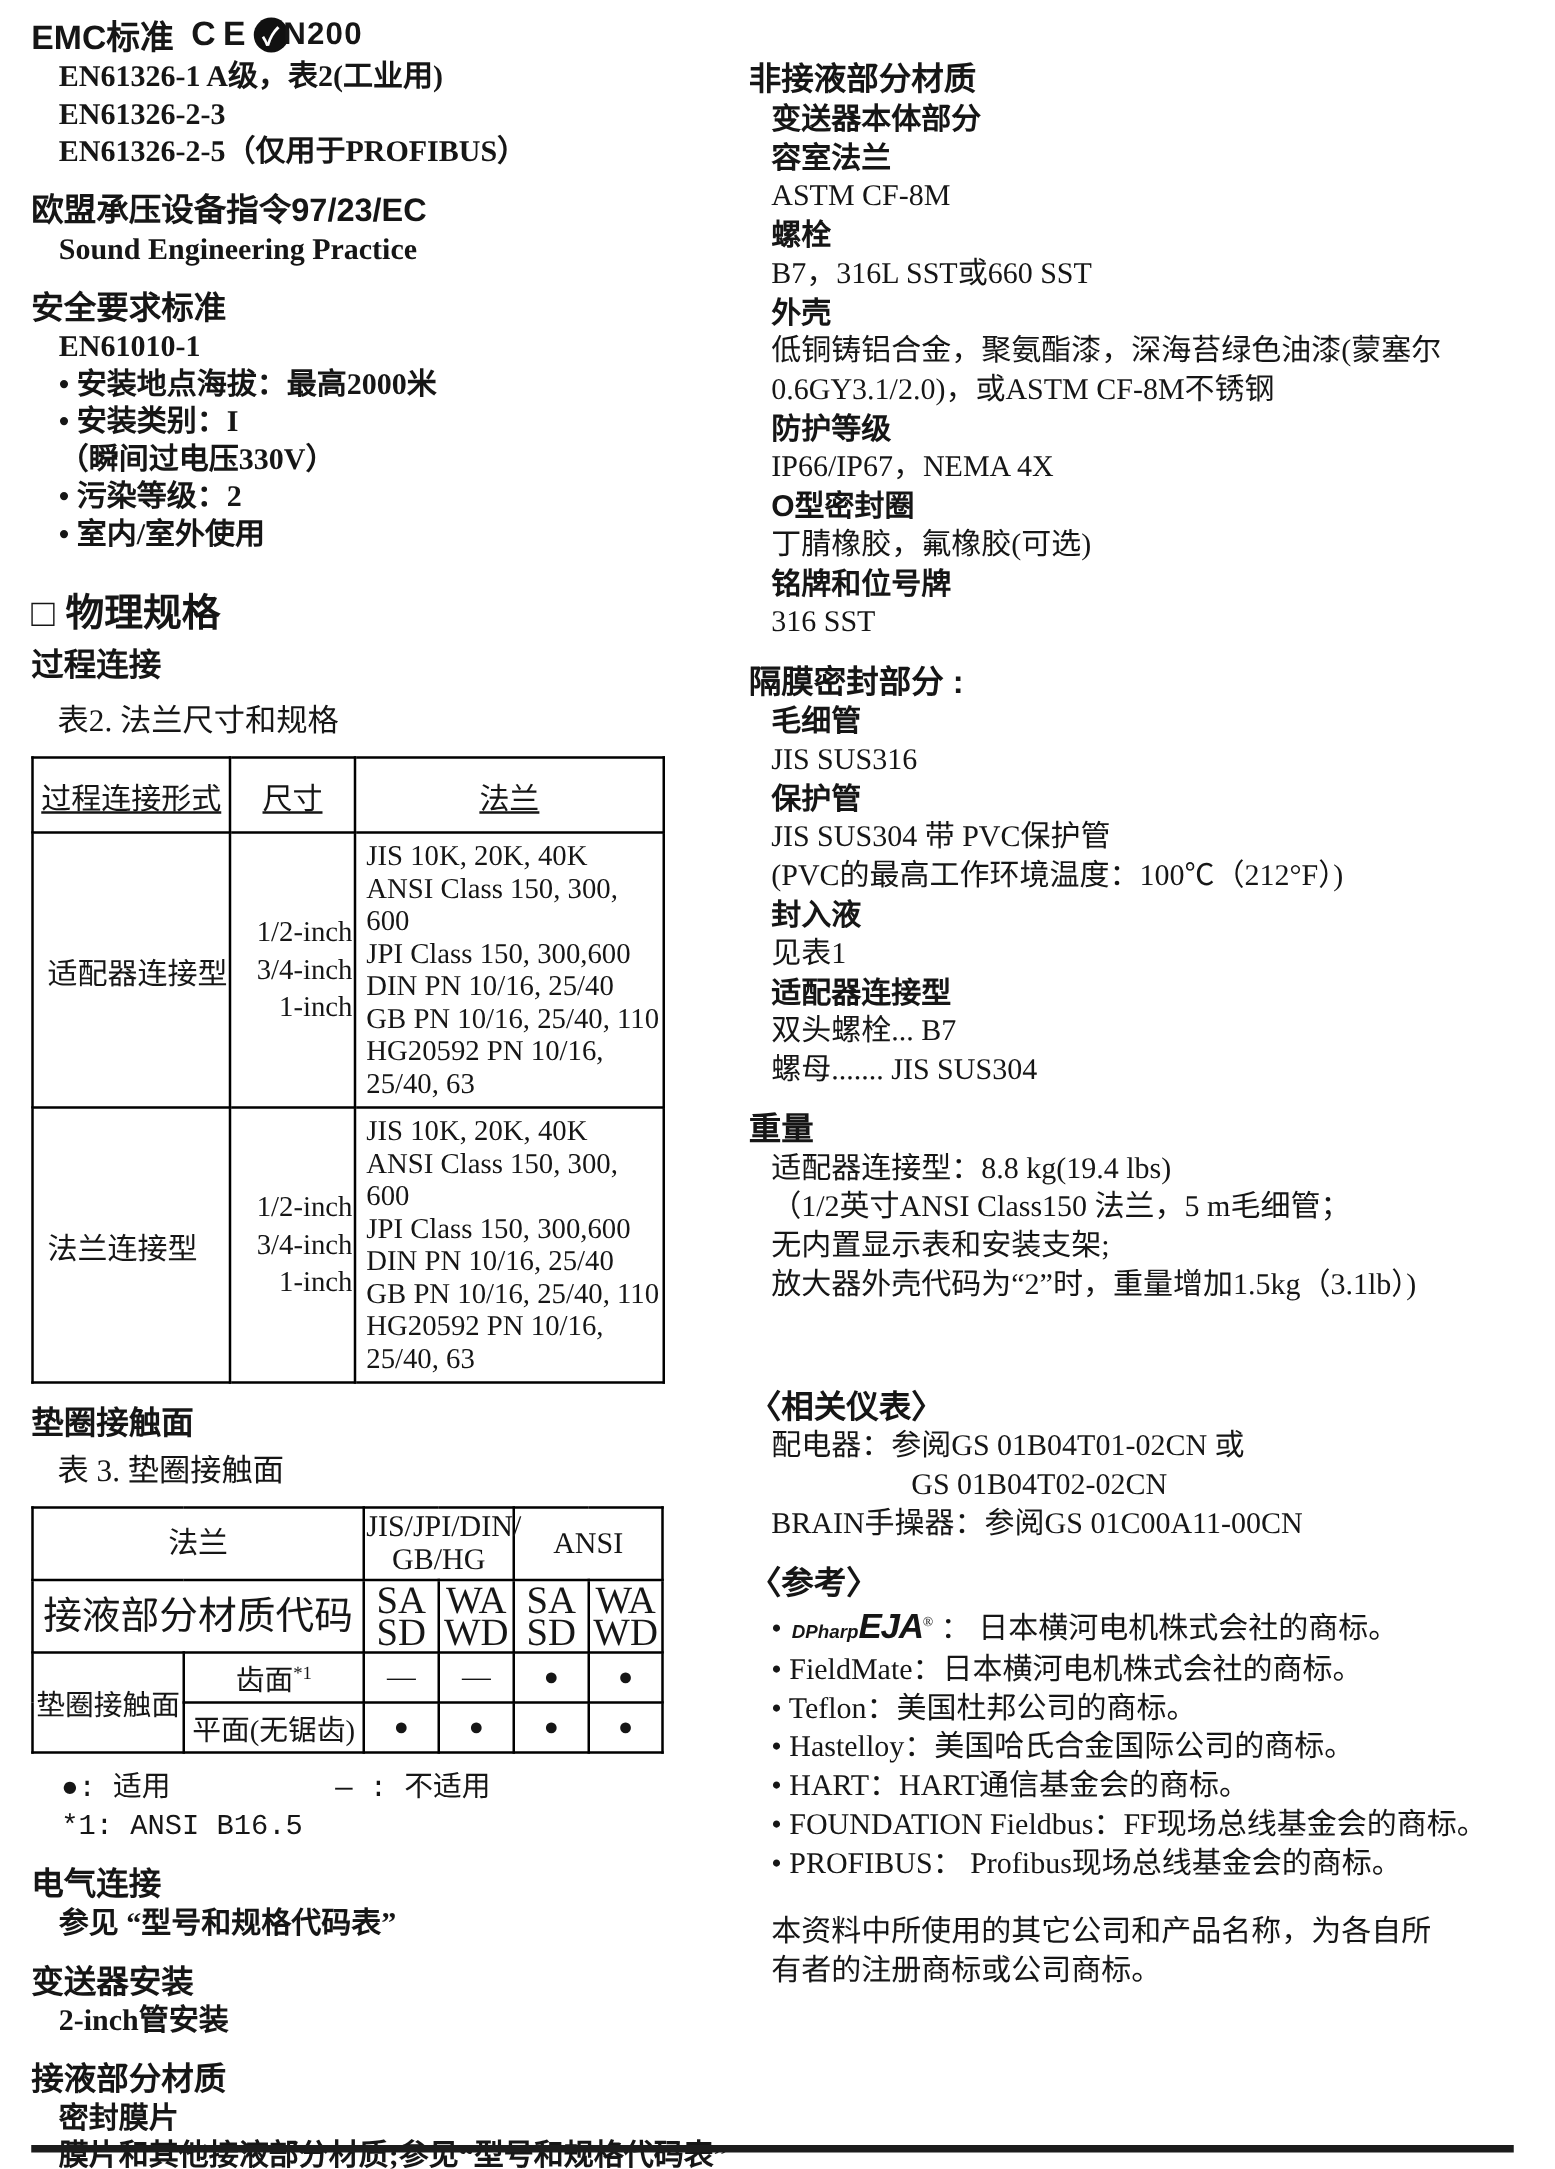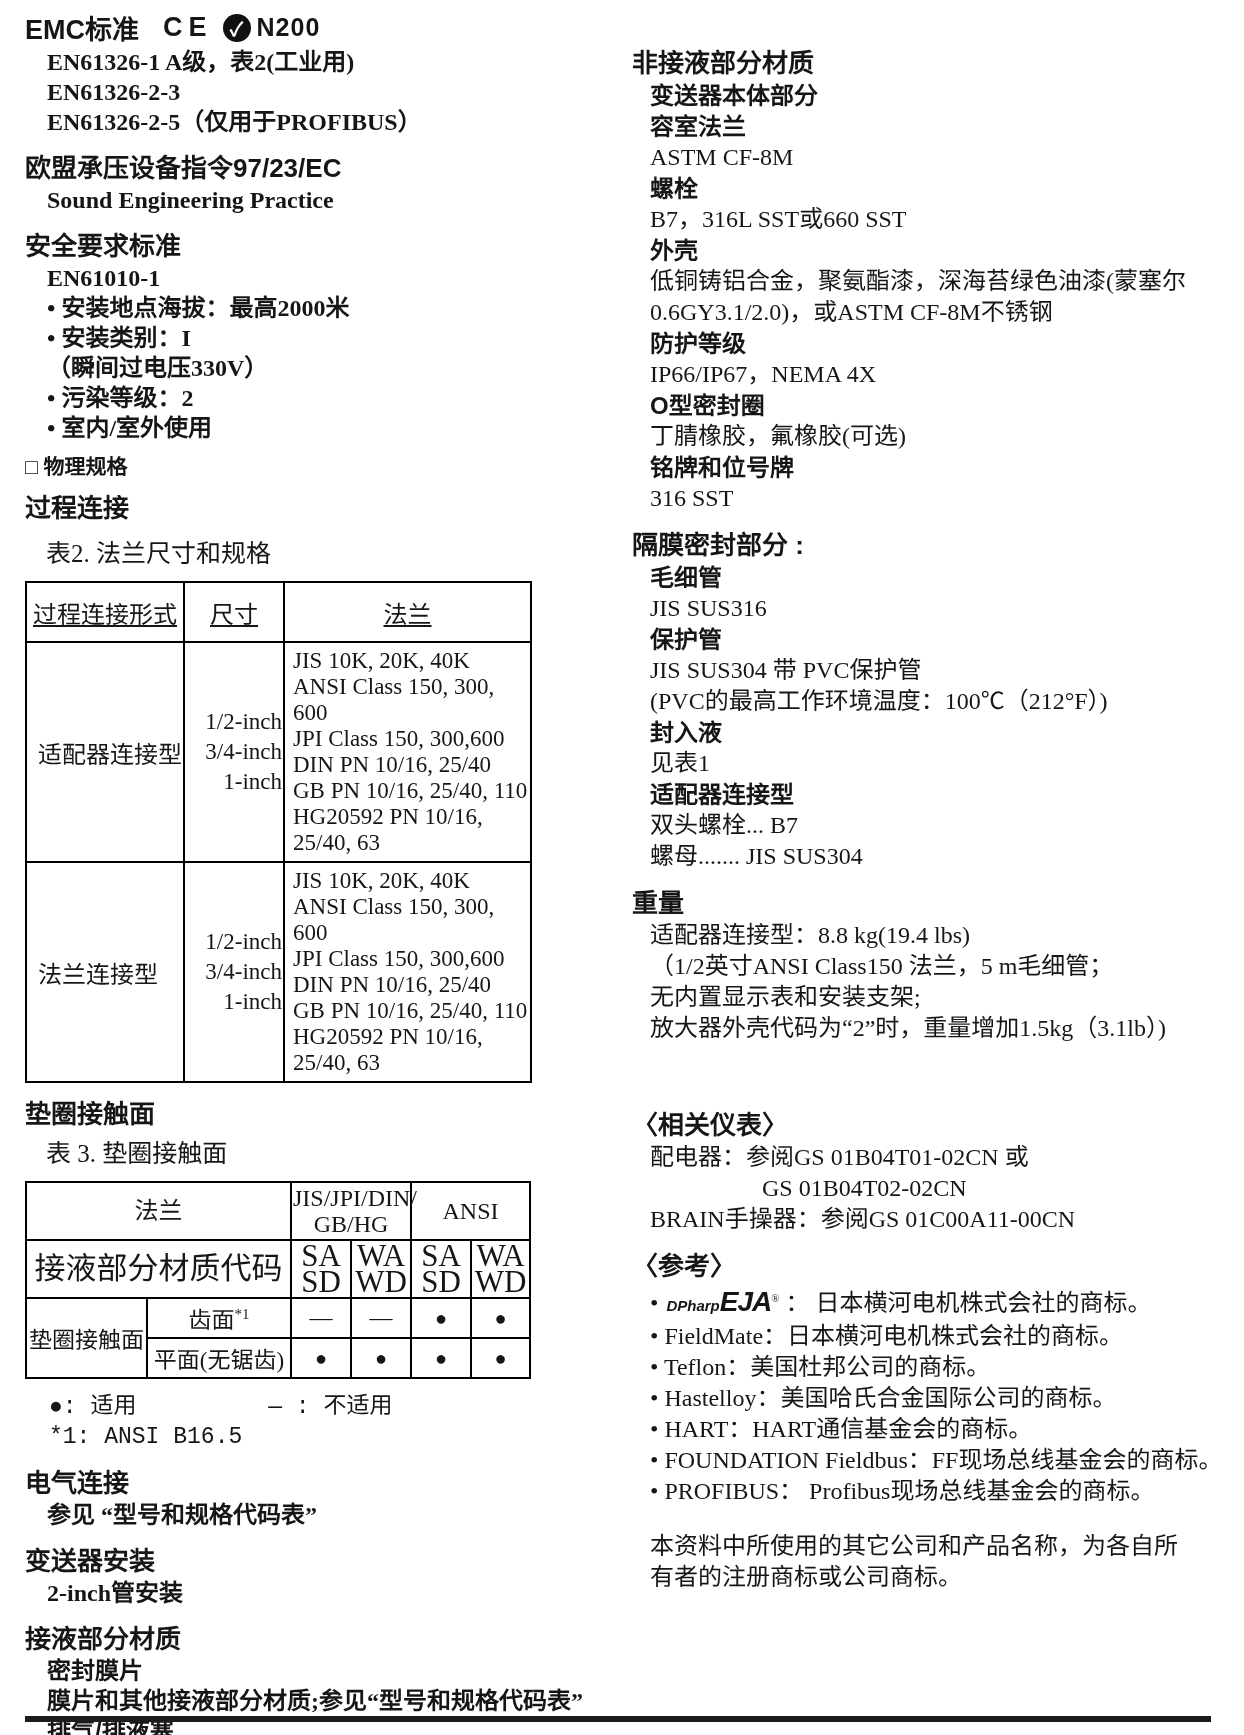--- a/index.html
+++ b/index.html
@@ -1,35 +1,35 @@
 <!DOCTYPE html>
 <html lang="zh-CN"><head>
 <meta charset="utf-8">
 <style>
   html,body{margin:0;padding:0;background:#ffffff;}
   .page{position:relative;width:1244px;height:1735px;background:#ffffff;color:#161616;
         font-family:"Liberation Serif",serif;overflow:hidden;}
   .col{position:absolute;}
   .col-left{left:25px;top:8px;width:530px;}
-  .col-right{left:632px;top:46px;width:610px;}
+  .col-right{left:599px;top:46px;width:610px;}
 
   
   .head{font-family:"Liberation Sans",sans-serif;font-weight:700;font-size:26px;line-height:34px;margin-top:14px;white-space:nowrap;}
-  .head-lg{font-size:21px;line-height:40px;margin-top:4px;}
+  .head-lg{font-size:31px;line-height:40px;margin-top:28px;}
   .head-first{margin-top:0;}
 
   
   .line{font-size:24px;line-height:30px;white-space:nowrap;}
   .rline{font-size:24px;line-height:31px;white-space:nowrap;}
   .ind{margin-left:22px;font-weight:bold;}
   .rind{margin-left:18px;}
   .sub{font-family:"Liberation Sans",sans-serif;font-weight:700;font-size:24px;}
 
   
-  .emc-row{display:flex;align-items:center;gap:10px;white-space:nowrap;}
+  .emc-row{display:flex;align-items:center;white-space:nowrap;}
   .emc-title{font-family:"Liberation Sans",sans-serif;font-weight:700;font-size:27px;}
   .ce{font-family:"Liberation Sans",sans-serif;font-weight:700;font-size:27px;letter-spacing:6px;margin-left:14px;}
   .ctick{display:inline-flex;align-items:center;justify-content:center;width:28px;height:28px;border-radius:50%;
          background:#111;color:#fff;font-size:19px;font-weight:700;font-family:"Liberation Sans",sans-serif;}
   .n200{font-family:"Liberation Sans",sans-serif;font-weight:700;font-size:25px;letter-spacing:1px;margin-left:-4px;}
 
   
   table{border-collapse:collapse;table-layout:fixed;margin-top:12px;}
   td,th{border:2px solid #000;font-weight:normal;vertical-align:middle;}
   .caption{font-size:25px;line-height:30px;margin-left:21px;margin-top:14px;white-space:nowrap;}

